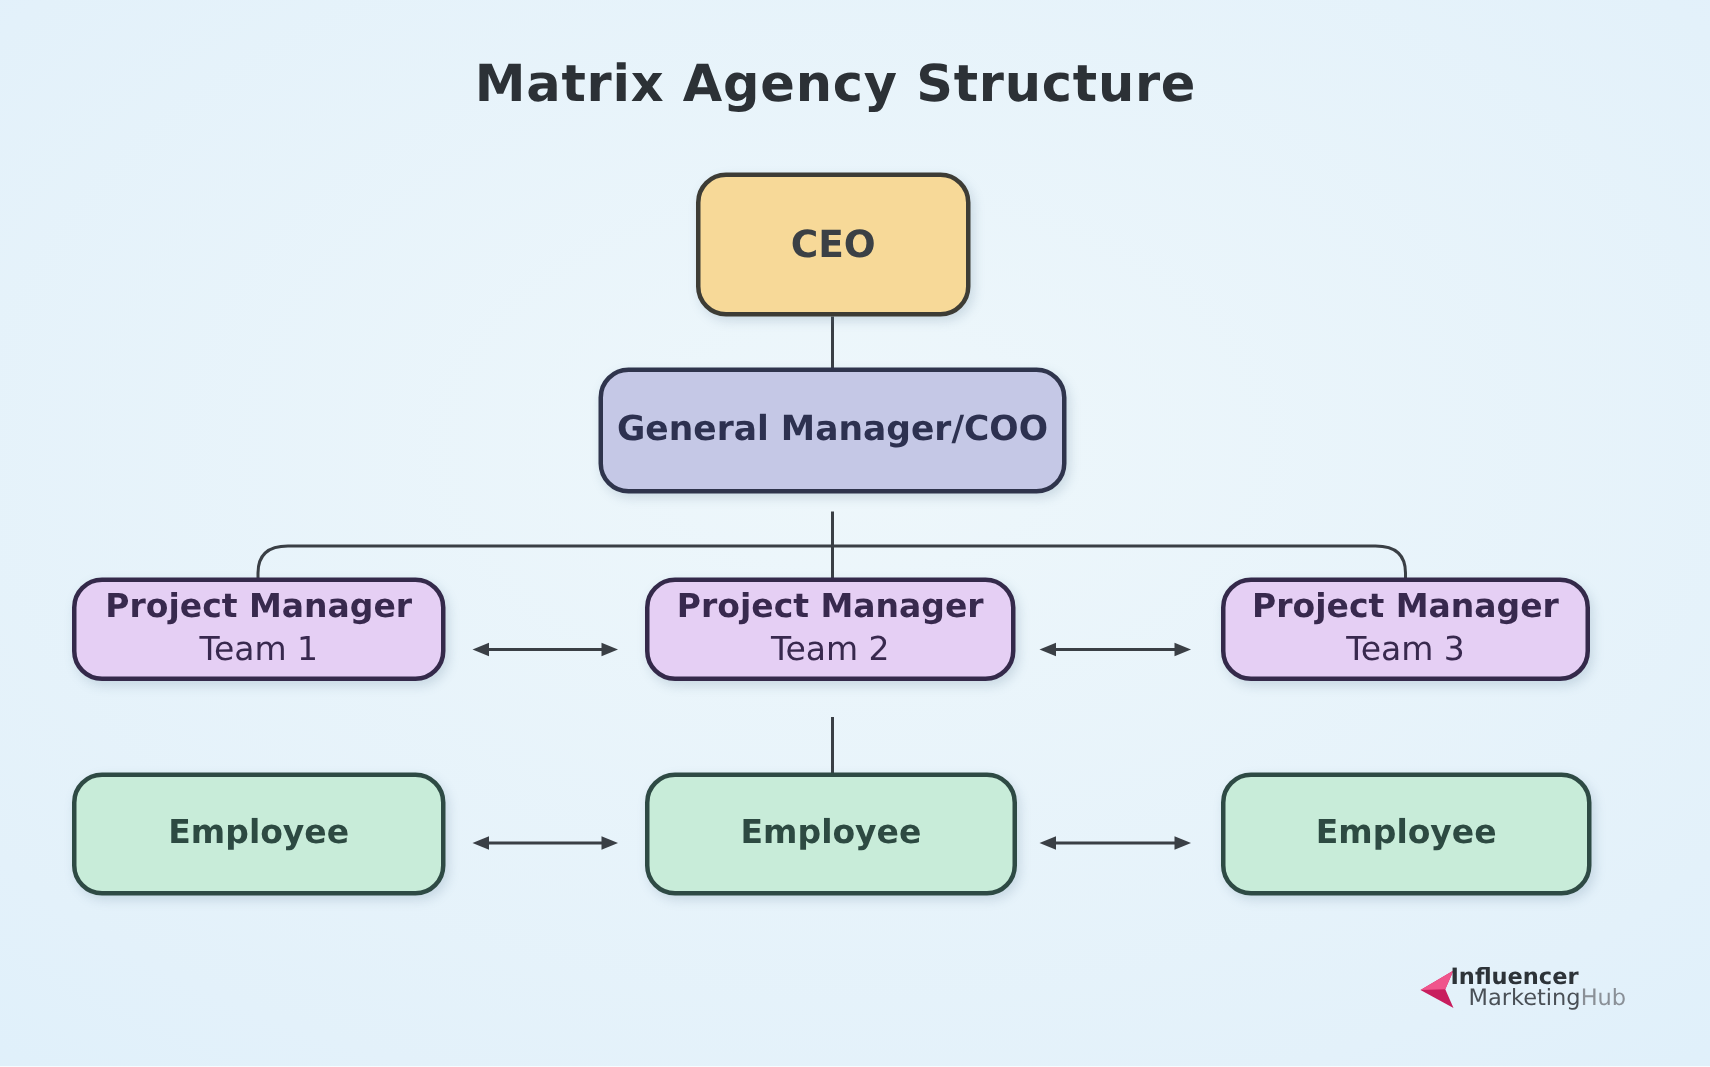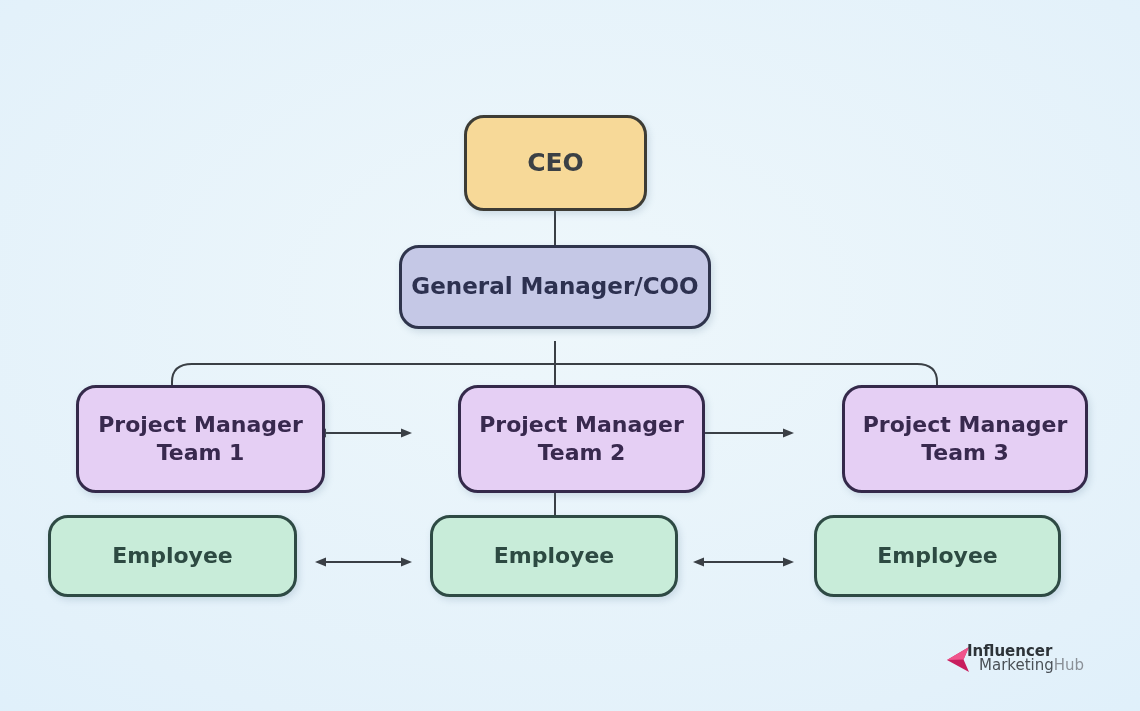--- a/index.html
+++ b/index.html
@@ -44,36 +44,36 @@
     border-radius: 20px;
     display: flex;
     flex-direction: column;
     align-items: center;
     justify-content: center;
     text-align: center;
     line-height: 1.28;
     box-shadow: 2px 3px 7px rgba(90, 125, 150, 0.22);
   }
   .node .lbl { font-weight: 700; }
-  .node .sub { font-weight: 700; }
+  .node .sub { font-weight: 400; }
 
   .node-ceo {
     left: 464px; top: 115px; width: 183px; height: 96px;
     background: var(--ceo-fill); border-color: var(--ceo-border);
     color: var(--ceo-text); font-size: 25px; justify-content: center;
   }
   .node-gm {
     left: 399px; top: 245px; width: 312px; height: 84px;
     background: var(--gm-fill); border-color: var(--gm-border);
     color: var(--gm-text); font-size: 23px;
   }
   .node-pm {
-    top: 385px; height: 108px;
+    top: 385px; height: 69px;
     background: var(--pm-fill); border-color: var(--pm-border);
-    color: var(--pm-text); font-size: 22px; margin-left: 28px;
+    color: var(--pm-text); font-size: 22px;
   }
   .node-pm1 { left: 48px;  width: 249px; }
   .node-pm2 { left: 430px; width: 247px; }
   .node-pm3 { left: 814px; width: 246px; }
   .node-emp {
     top: 515px; height: 82px;
     background: var(--emp-fill); border-color: var(--emp-border);
     color: var(--emp-text); font-size: 22px;
   }
   .node-emp1 { left: 48px;  width: 249px; }
@@ -101,20 +101,21 @@
     color: var(--logo-text-mid);
     line-height: 15px;
   }
   .logo-l2 .hub { color: var(--logo-text-light); }
 </style>
 </head>
 <body>
 
 <div class="stage">
 
+  <h1 class="title">Matrix Agency Structure</h1>
 
   <svg class="wires" viewBox="0 0 1140 711" xmlns="http://www.w3.org/2000/svg">
 
     <path class="wire" d="M555,211 L555,246"></path>
 
     <path class="wire" d="M555,341 L555,386"></path>
     <path class="wire" d="M172,386 L172,382 Q172,364 192,364 L917,364 Q937,364 937,382 L937,386"></path>
 
     <path class="wire" d="M555,478 L555,516"></path>
 

